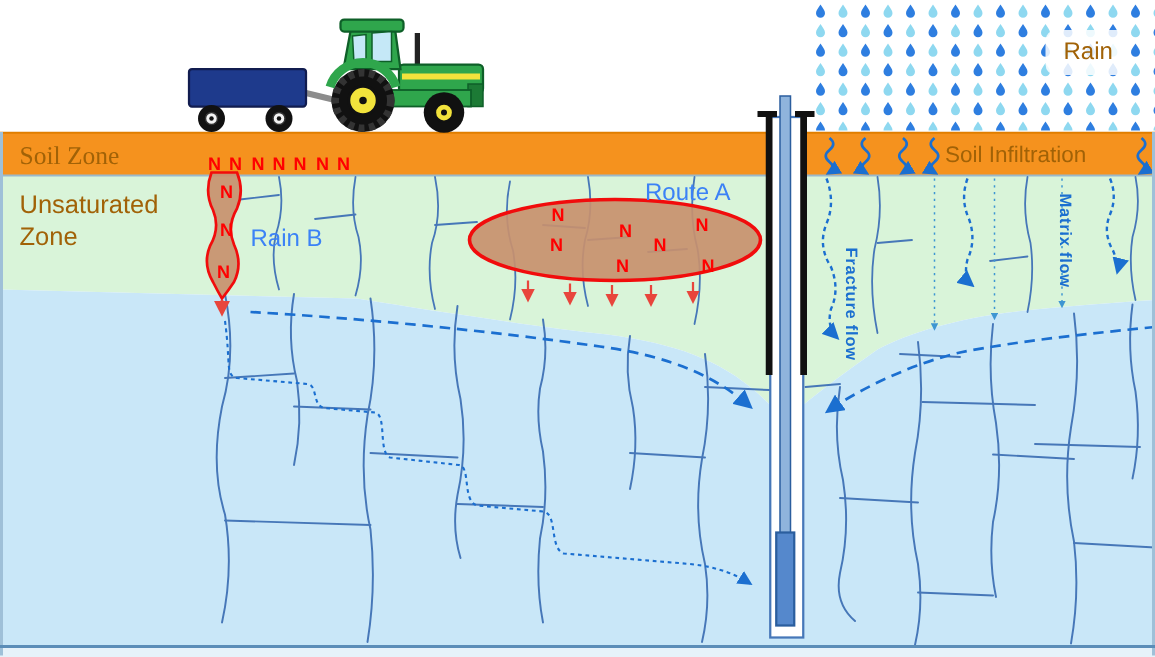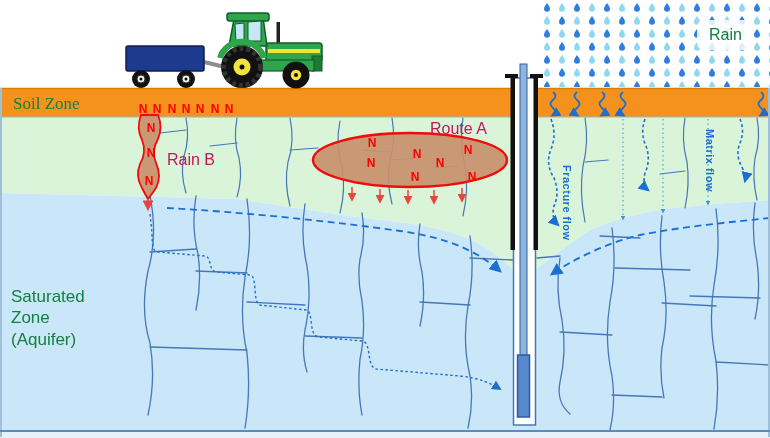--- a/index.html
+++ b/index.html
@@ -1,23 +1,23 @@
 <!DOCTYPE html>
 <html><head>
 <meta charset="utf-8">
 <style>
   html,body{margin:0;padding:0;background:#fff;}
   .stage{
     position:relative;width:770px;height:438px;overflow:hidden;background:#ffffff;
     font-family:"Liberation Sans",sans-serif;outline:1px solid #d9e6f0;
   }
   .scene{position:absolute;left:0;top:0;width:770px;height:438px;display:block;}
-  .lbl{position:absolute;color:#15803d;line-height:1.25;white-space:pre-line;}
+  .lbl{position:absolute;color:#a16207;line-height:1.25;white-space:pre-line;}
   .lbl-zone{font-size:17px;}
-  .lbl-route{font-size:16px;color:#be185d;}
+  .lbl-route{font-size:16px;color:#3b82f6;}
   .lbl-infil{font-size:15px;}
   .lbl-rain{
     font-size:16px;background:rgba(255,255,255,0.85);border-radius:7px;
     padding:5px 12px;
   }
   .lbl-vert{
     font-size:11px;font-weight:bold;color:#1b6fd0;
     writing-mode:vertical-rl;text-orientation:sideways;letter-spacing:0.5px;
   }
   .nlet{
@@ -205,24 +205,25 @@
   </g>
 
   <g>
     <line x1="1" y1="88" x2="1" y2="437" stroke="#9FC0D8" stroke-width="2"></line>
     <line x1="769" y1="88" x2="769" y2="437" stroke="#9FC0D8" stroke-width="2"></line>
     <line x1="0" y1="431" x2="770" y2="431" stroke="#5B8DB8" stroke-width="2"></line>
   </g>
 </svg>
 
 <div class="lbl lbl-zone" style="left:13px;top:93px;font-family:Liberation Serif, serif;">Soil Zone</div>
-<div class="lbl lbl-zone" style="left:11px;top:286px;width:100px;">Saturated Zone (Aquifer)</div>
+<div class="lbl lbl-zone" style="left:13px;top:126px;width:115px;">Unsaturated Zone</div>
 <div class="lbl lbl-route" style="left:167px;top:150px;">Rain B</div>
 <div class="lbl lbl-route" style="left:430px;top:119px;">Route A</div>
 <div class="lbl lbl-rain" style="left:697px;top:20px;">Rain</div>
+<div class="lbl lbl-infil" style="left:630px;top:95px;">Soil Infiltration</div>
 <div class="lbl lbl-vert" style="left:559px;top:165px;">Fracture flow</div>
 <div class="lbl lbl-vert" style="left:702px;top:129px;">Matrix flow</div>
 
 <div>
   <span class="nlet" style="left:143px;top:109px;">N</span>
   <span class="nlet" style="left:157px;top:109px;">N</span>
   <span class="nlet" style="left:172px;top:109px;">N</span>
   <span class="nlet" style="left:186px;top:109px;">N</span>
   <span class="nlet" style="left:200px;top:109px;">N</span>
   <span class="nlet" style="left:215px;top:109px;">N</span>

